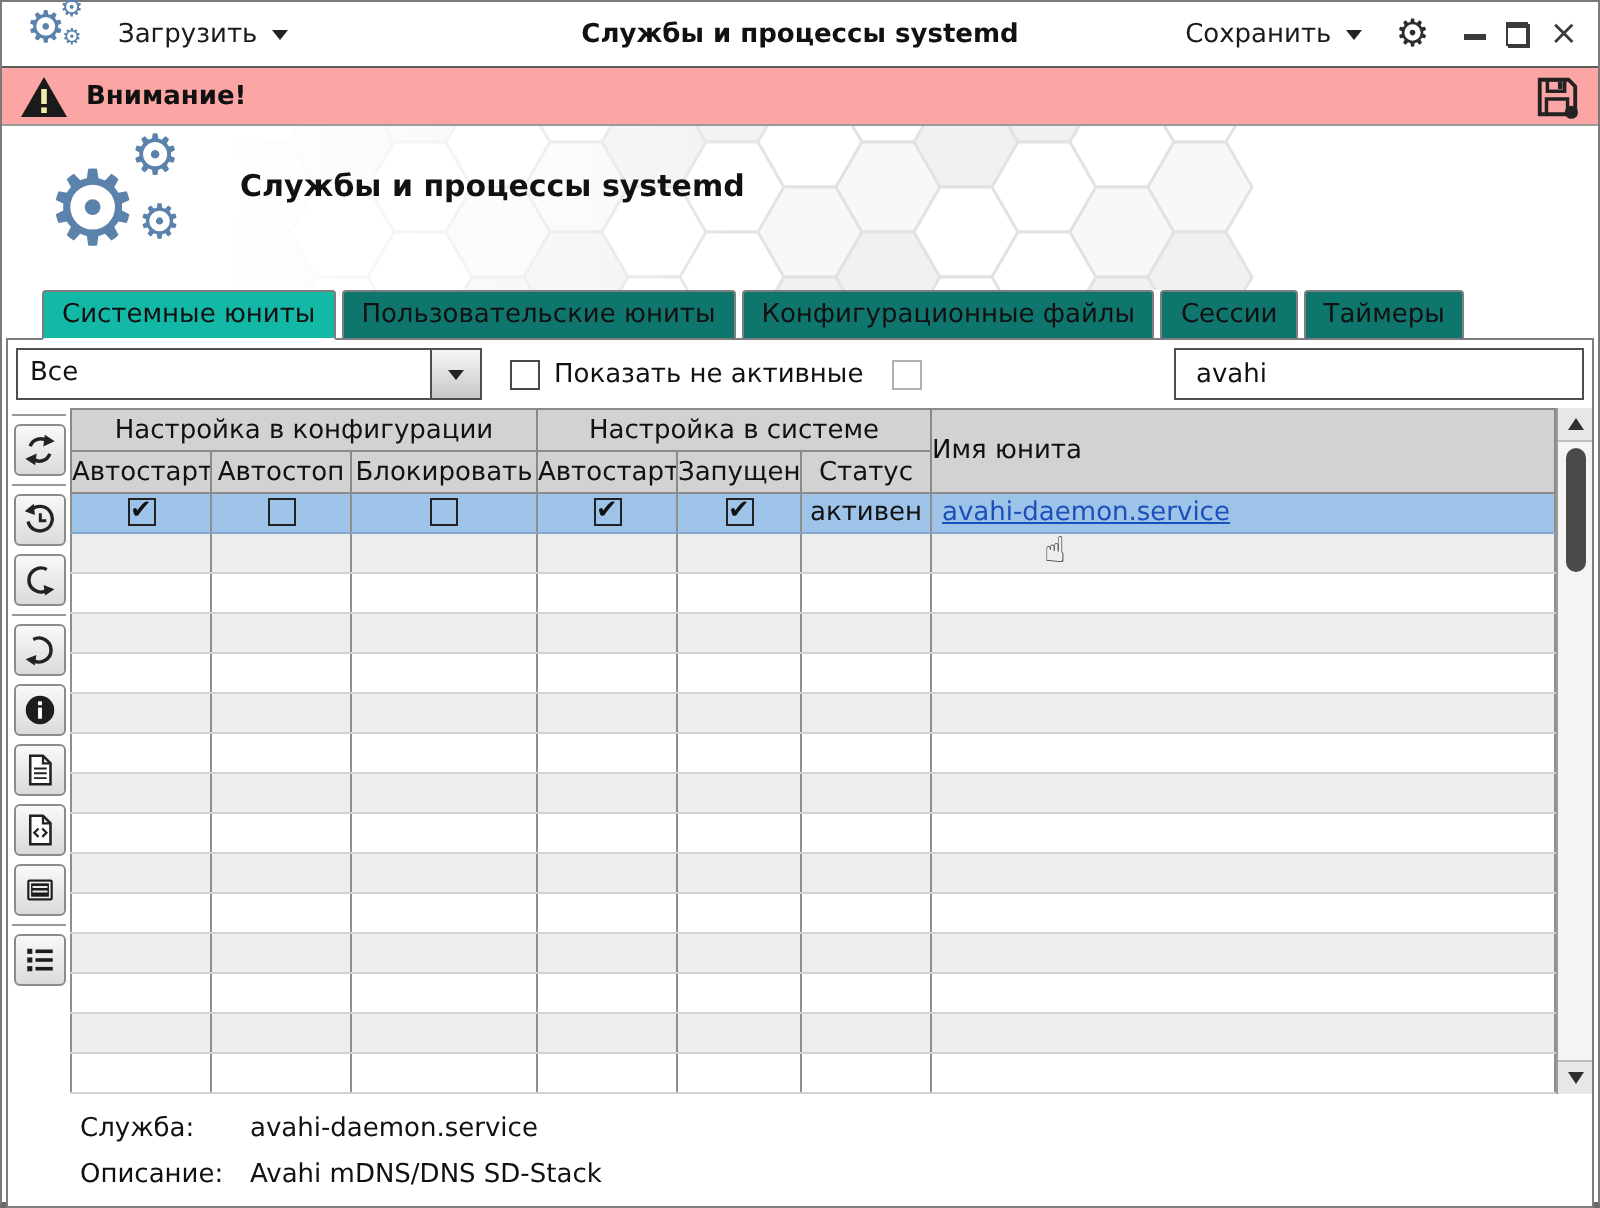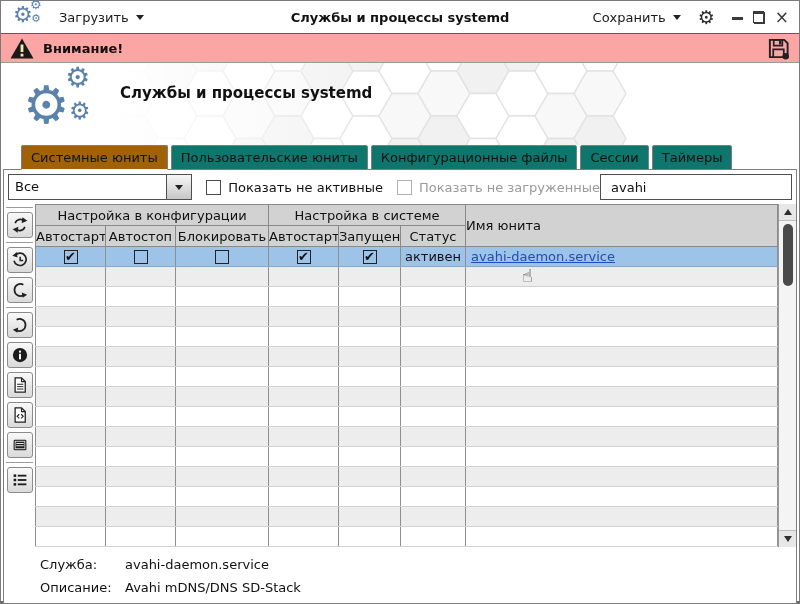--- a/index.html
+++ b/index.html
@@ -36,21 +36,21 @@
   .hero-logo { position:absolute; left:22px; top:4px; width:96px; height:76px; z-index:2; }
   .hero-logo .g1 { position:absolute; left:0; top:6px; font-size:52px; color:#5b82ab; line-height:64px; }
   .hero-logo .g2 { position:absolute; left:42px; top:-6px; font-size:28px; color:#5b82ab; }
   .hero-logo .g3 { position:absolute; left:46px; top:30px; font-size:24px; color:#5b82ab; }
   .hero-title { position:absolute; left:119px; top:21px; font-size:15px; font-weight:bold; color:#111; z-index:2; }
   .hero-sub { position:absolute; left:119px; top:50px; font-size:13.5px; color:#111; z-index:2; }
 
   
   .tabs { flex:0 0 25px; display:flex; gap:3px; padding-left:20px; position:relative; z-index:3; }
   .tab { height:25px; padding:0 9px; display:flex; align-items:center; font-size:13px; color:#111; background:#0f766e; border:1px solid #7e7e7e; border-radius:2px 2px 0 0; cursor:default; white-space:nowrap; }
-  .tab.active { background:#a16207; border-bottom-color:#fff; }
+  .tab.active { background:#14b8a6; border-bottom-color:#fff; }
 
   
   .content { flex:1; margin:-1px 2px 2px 2px; border:1px solid #7e7e7e; background:#fff; display:flex; flex-direction:column; z-index:1; }
 
   .filter-row { flex:0 0 34px; display:flex; align-items:center; padding:0 4px; }
   .combo { width:233px; height:26px; border:1px solid #4f4f4f; background:#fff; display:flex; align-items:stretch; }
   .combo-text { flex:1; font-size:13px; padding:4px 6px; color:#111; }
   .combo-btn { width:25px; background:linear-gradient(#f7f7f7,#c7c7c7); border-left:1px solid #4f4f4f; display:flex; align-items:center; justify-content:center; }
   .cb-group { display:flex; align-items:center; gap:7px; margin-left:14px; font-size:13px; color:#111; white-space:nowrap; }
   .cbx { width:15px; height:15px; border:1px solid #4a4a4a; background:#fff; flex:0 0 auto; }
@@ -239,21 +239,20 @@
         <span class="combo-btn">
             <span class="caret-down"></span>
           </span>
       </div>
       <div class="cb-group">
         <span class="cbx"></span>
         <span class="cb-label">Показать не активные</span>
       </div>
       <div class="cb-group">
         <span class="cbx disabled"></span>
-        <span class="cb-label disabled">Показать не загруженные</span>
       </div>
       <input class="search-input" type="text" value="avahi" style="">
     </div>
 
     <div class="main">
 
       <div class="toolbar">
         <div class="tb-sep"></div>
         <div class="tbtn">
           <svg width="18" height="18" viewBox="0 0 24 24">

